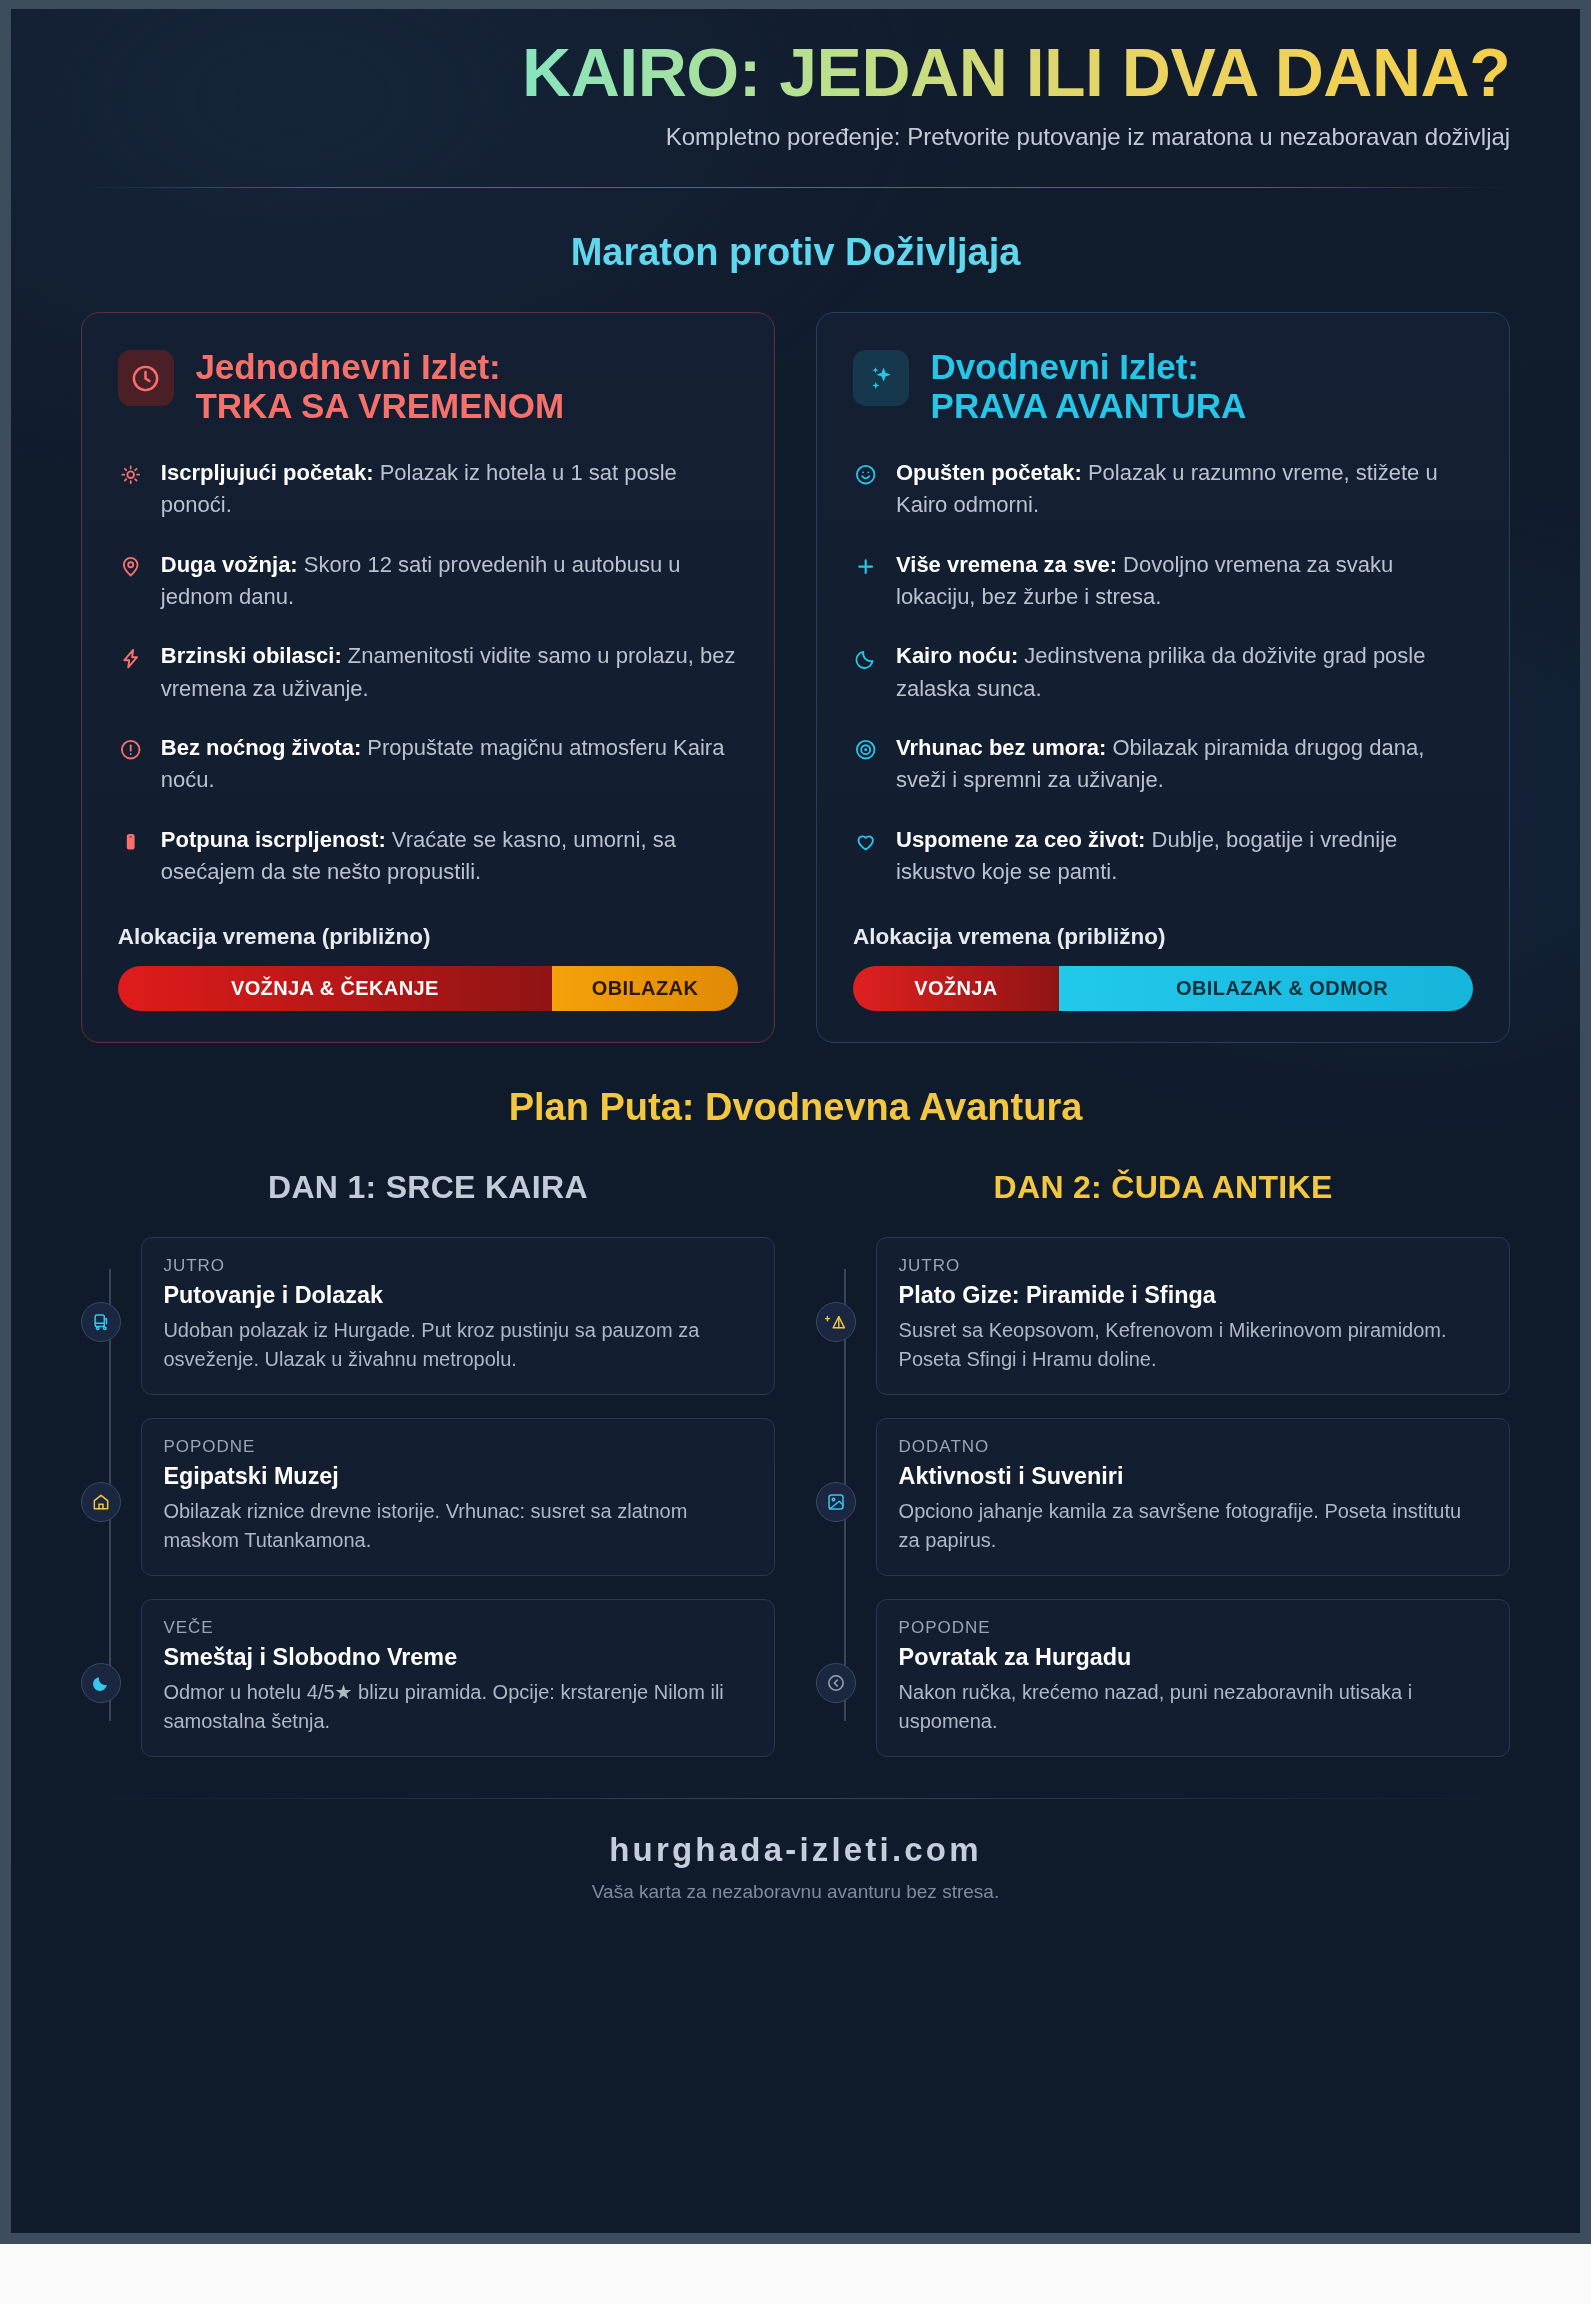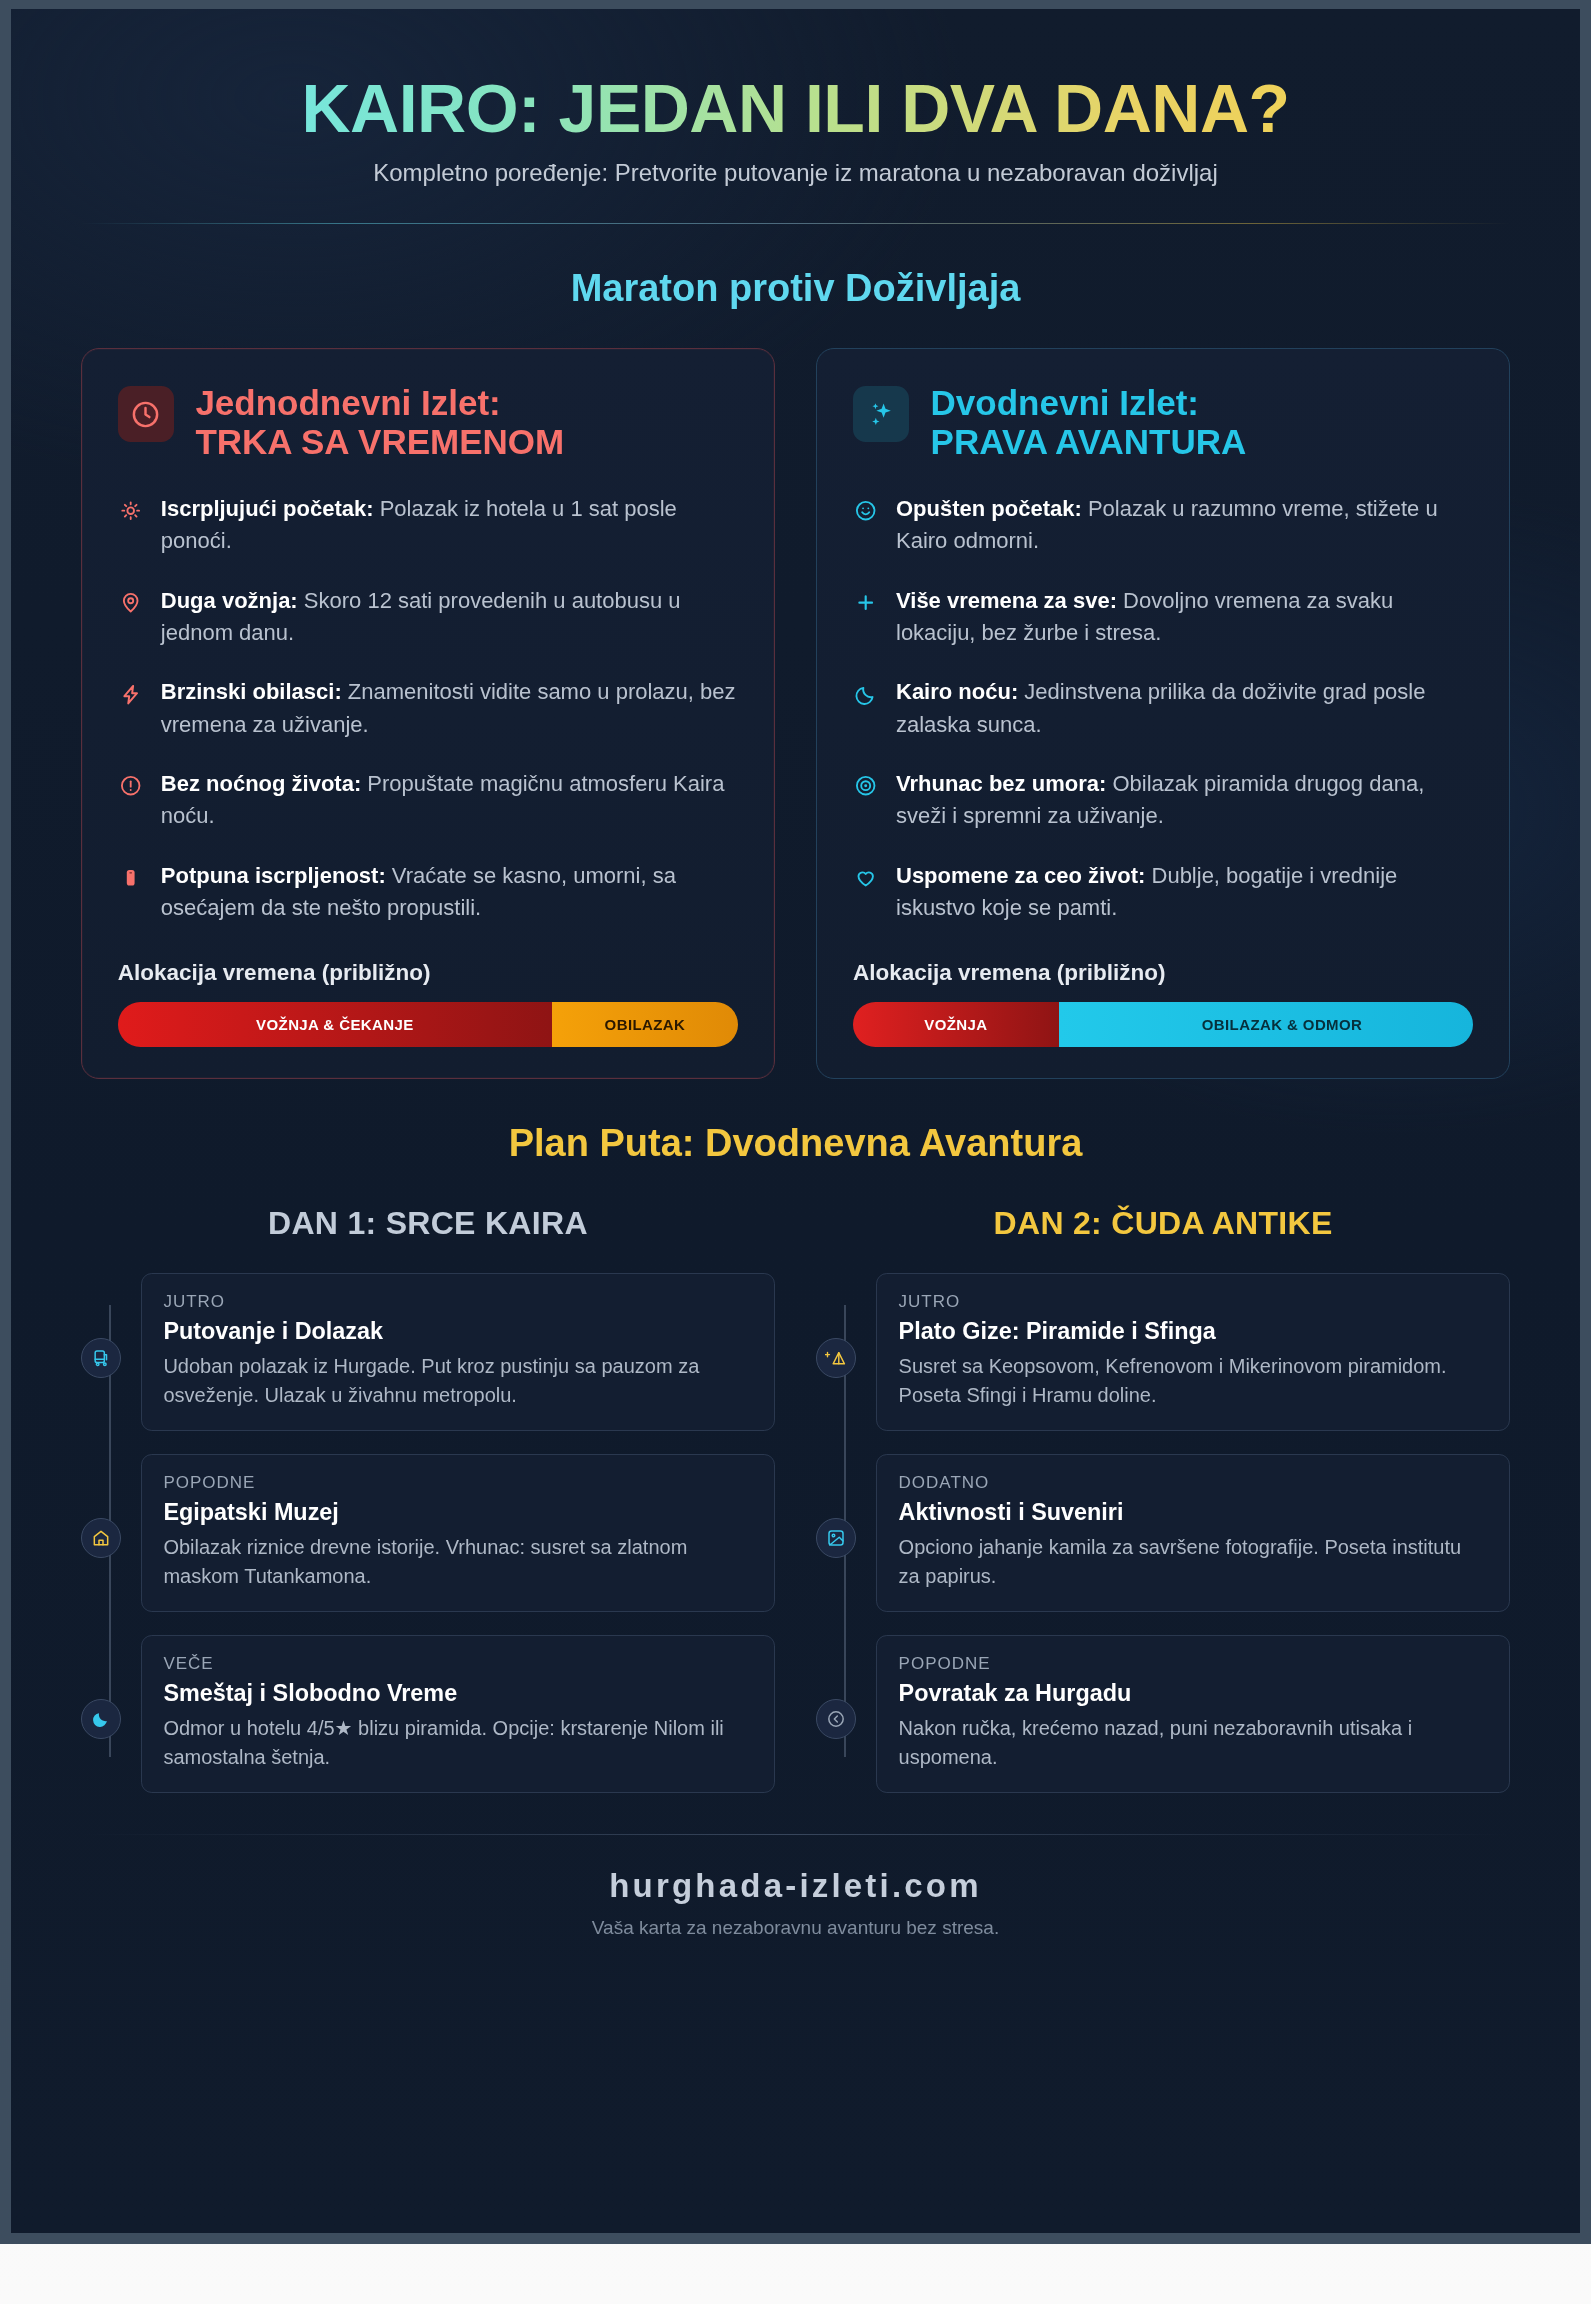--- a/index.html
+++ b/index.html
@@ -33,21 +33,21 @@
     background:
       radial-gradient(1080px 630px at 18% 4%, #16243a 0%, rgba(17,28,45,0) 62%),
       radial-gradient(810px 540px at 88% 36%, #14243c 0%, rgba(17,28,45,0) 60%),
       linear-gradient(#111c2d, #0f1a2b 55%, #101b2c);
     overflow: hidden;
   }
 
   .wrap { padding: 0 70px; }
 
   
-  .hero { padding-top: 64px; text-align: center; }
+  .hero { padding-top: 28px; text-align: right; }
 
   .hero h1 {
     font-size: 68px;
     font-weight: 700;
     letter-spacing: -0.5px;
     line-height: 1.05;
     background: linear-gradient(90deg, #67e8f9 0%, #86e4c0 30%, #b9e08d 52%, #ead364 74%, #f5cf4a 100%);
     -webkit-background-clip: text;
     background-clip: text;
     color: transparent;
@@ -154,21 +154,21 @@
     margin-top: 16px;
     height: 45px;
     border-radius: 22.5px;
     display: flex;
     overflow: hidden;
   }
   .bar .seg {
     display: flex;
     align-items: center;
     justify-content: center;
-    font-size: 15px;
+    font-size: 20px;
     font-weight: 700;
     letter-spacing: 0.4px;
     text-align: center;
   }
   .seg.drive-red   { background: linear-gradient(90deg, #e01b1b, #8f1414); color: #ffffff; }
   .seg.tour-orange { background: linear-gradient(90deg, #f5a109, #e08a06); color: #2a1800; }
   .seg.drive-red2  { background: linear-gradient(90deg, #e02020, #8f1414); color: #ffffff; }
   .seg.tour-cyan   { background: linear-gradient(90deg, #22c9ea, #16b5dc); color: #06303c; padding-left: 32px; }
 
   

